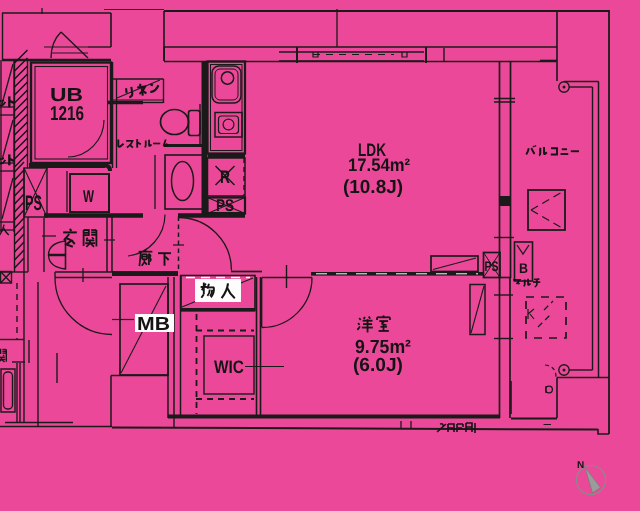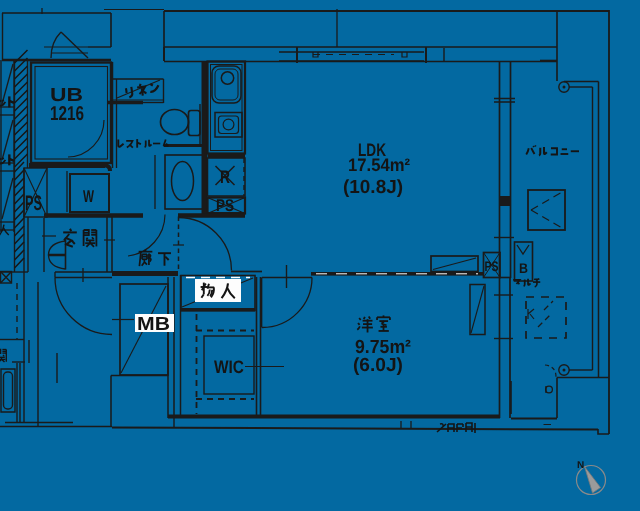--- a/index.html
+++ b/index.html
@@ -1,16 +1,16 @@
 <!DOCTYPE html>
 <html><head>
 <meta charset="utf-8">
 <style>
 html,body{margin:0;padding:0;background:#fff;}
-#wrap{width:640px;height:511px;position:relative;background:#0369a1;overflow:hidden;}
+#wrap{width:640px;height:511px;position:relative;background:#ec4899;overflow:hidden;}
 svg text{text-rendering:geometricPrecision;}
 text{font-family:"Liberation Sans",sans-serif;font-weight:bold;fill:#141414;}
 </style>
 </head>
 <body>
 <div id="wrap">
 <svg width="640" height="511" viewBox="0 0 640 511">
 <defs>
 
 <g id="g_ri" stroke="#141414" stroke-width="16" fill="none">

